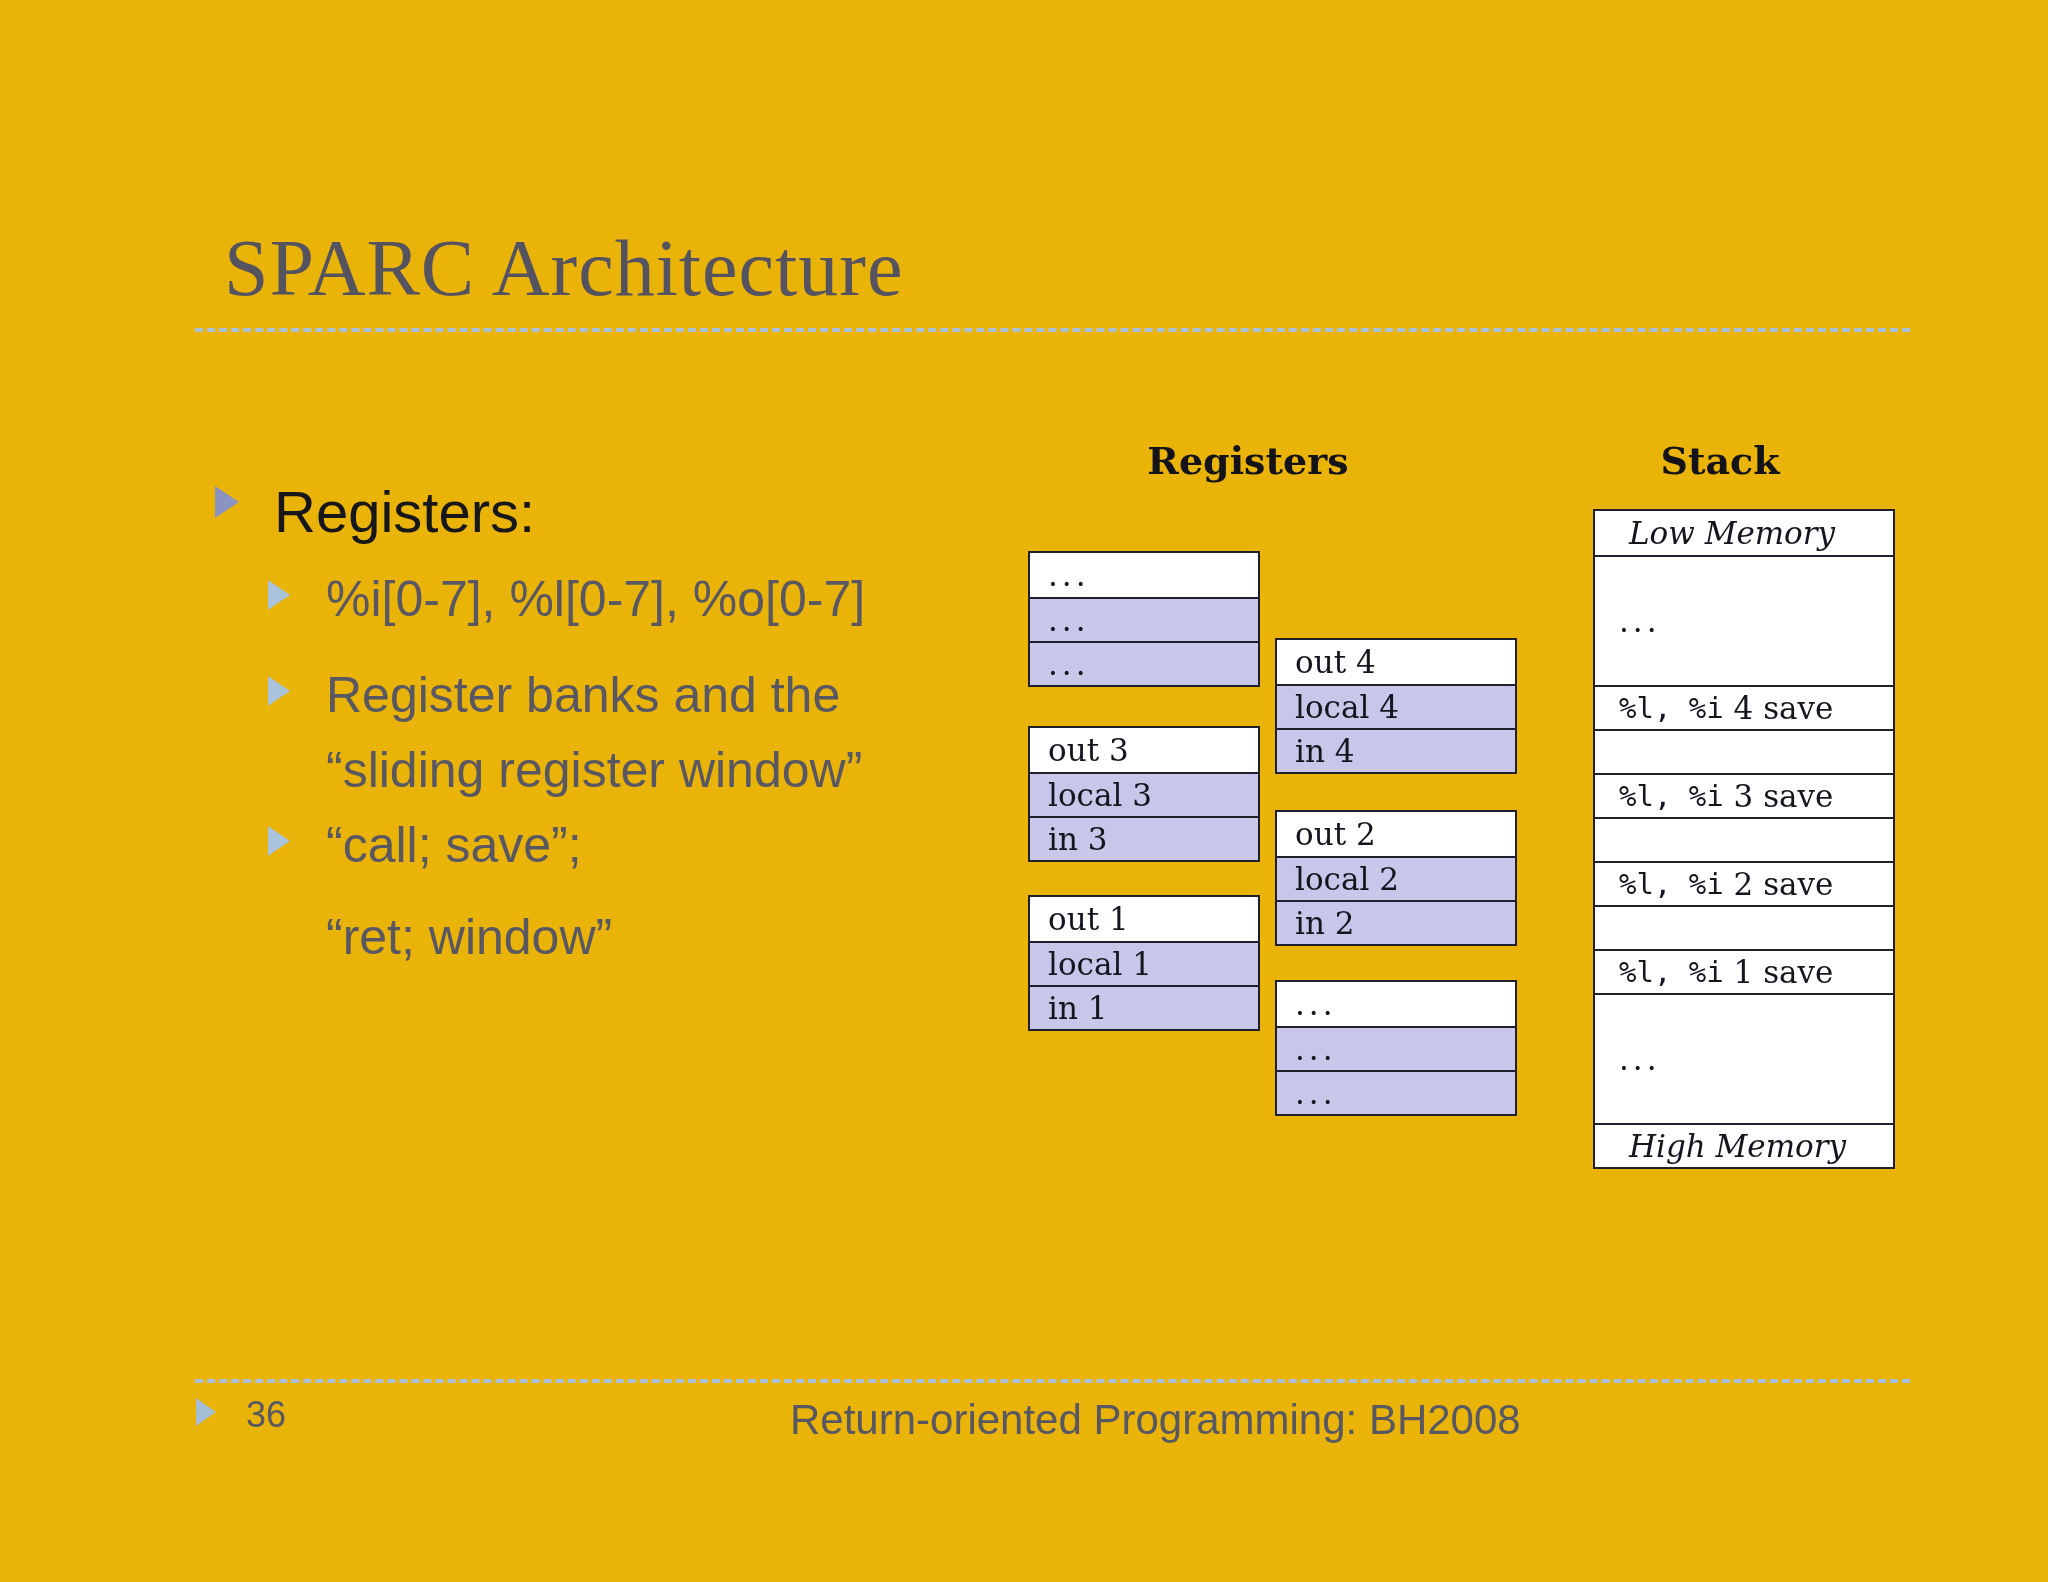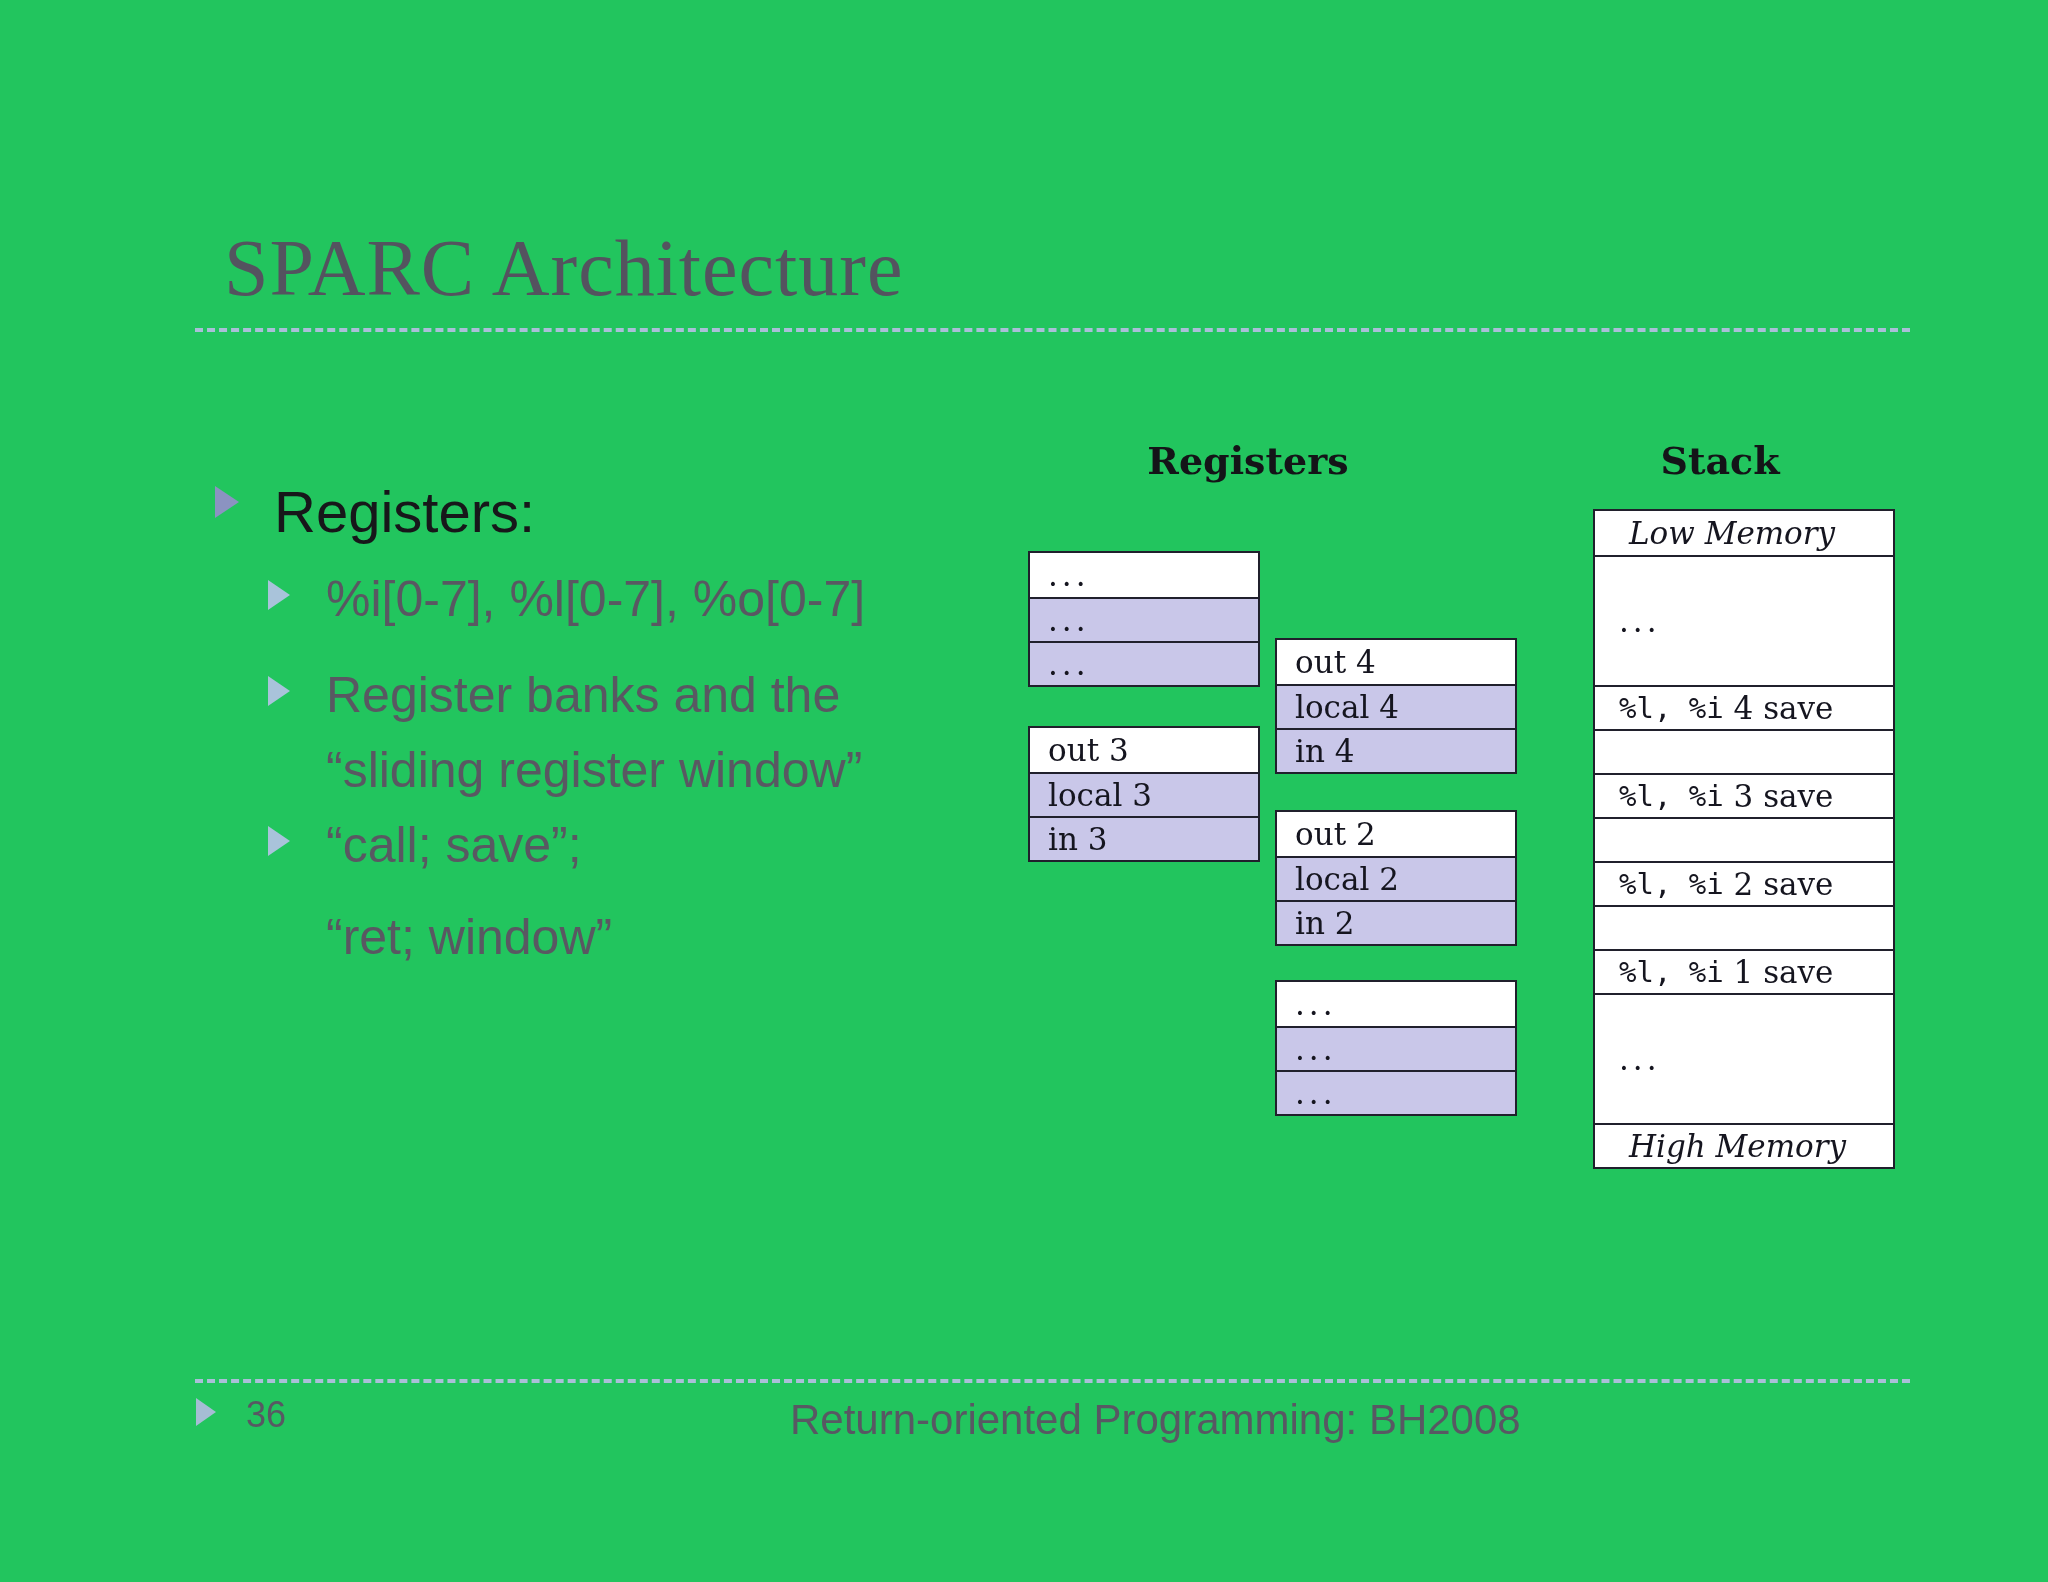--- a/index.html
+++ b/index.html
@@ -1,17 +1,17 @@
 <!DOCTYPE html>
 <html><head>
 <meta charset="utf-8">
 <style>
   html,body{margin:0;padding:0;background:#ffffff;}
   .slide{
-    position:relative;width:2048px;height:1582px;background:#22c55e;
+    position:relative;width:2048px;height:1582px;background:#eab308;
     font-family:"Liberation Sans",sans-serif;overflow:hidden;
   }
   
   .page-title{
     position:absolute;left:224px;top:226px;
     font-family:"Liberation Serif",serif;
     font-size:80px;line-height:1.05;color:#54535f;letter-spacing:1px;
     white-space:nowrap;
   }
   .rule{
@@ -120,20 +120,25 @@
   <div class="regbox" style="left:1028px;top:551px;width:228px;">
     <div class="regrow dots">...</div>
     <div class="regrow dots">...</div>
     <div class="regrow dots">...</div>
   </div>
   <div class="regbox" style="left:1028px;top:726px;width:228px;">
     <div class="regrow">out 3</div>
     <div class="regrow">local 3</div>
     <div class="regrow">in 3</div>
   </div>
+  <div class="regbox" style="left:1028px;top:895px;width:228px;">
+    <div class="regrow">out 1</div>
+    <div class="regrow">local 1</div>
+    <div class="regrow">in 1</div>
+  </div>
 
   <div class="regbox" style="left:1275px;top:638px;width:238px;">
     <div class="regrow">out 4</div>
     <div class="regrow">local 4</div>
     <div class="regrow">in 4</div>
   </div>
   <div class="regbox" style="left:1275px;top:810px;width:238px;">
     <div class="regrow">out 2</div>
     <div class="regrow">local 2</div>
     <div class="regrow">in 2</div>

